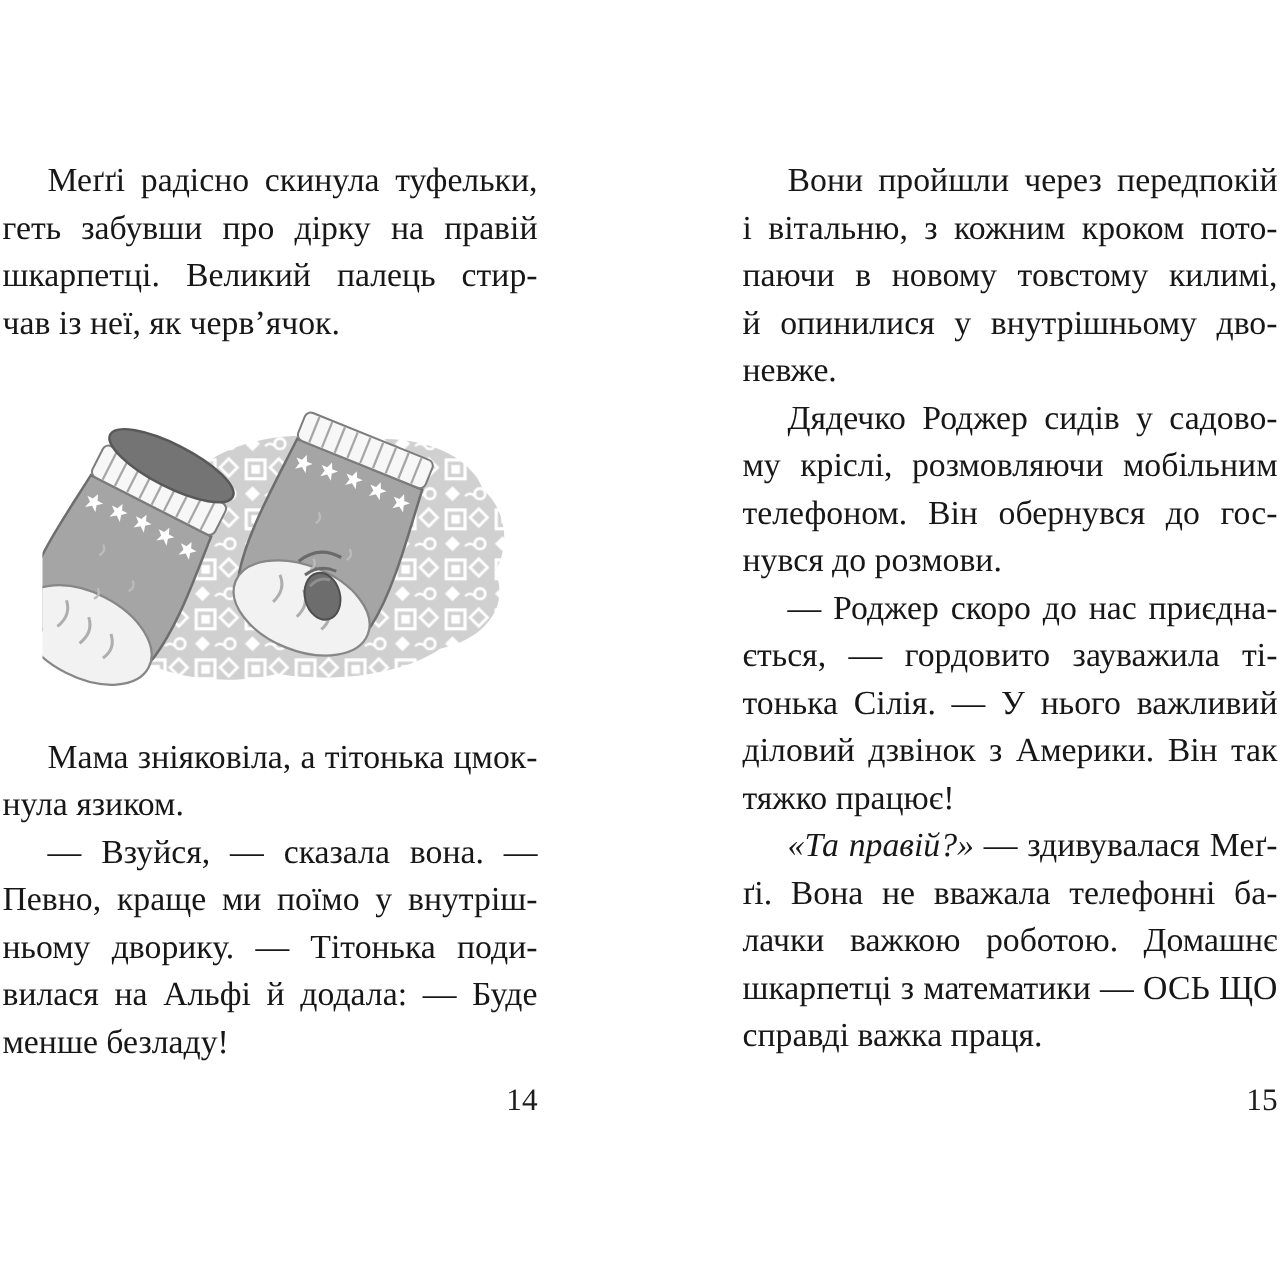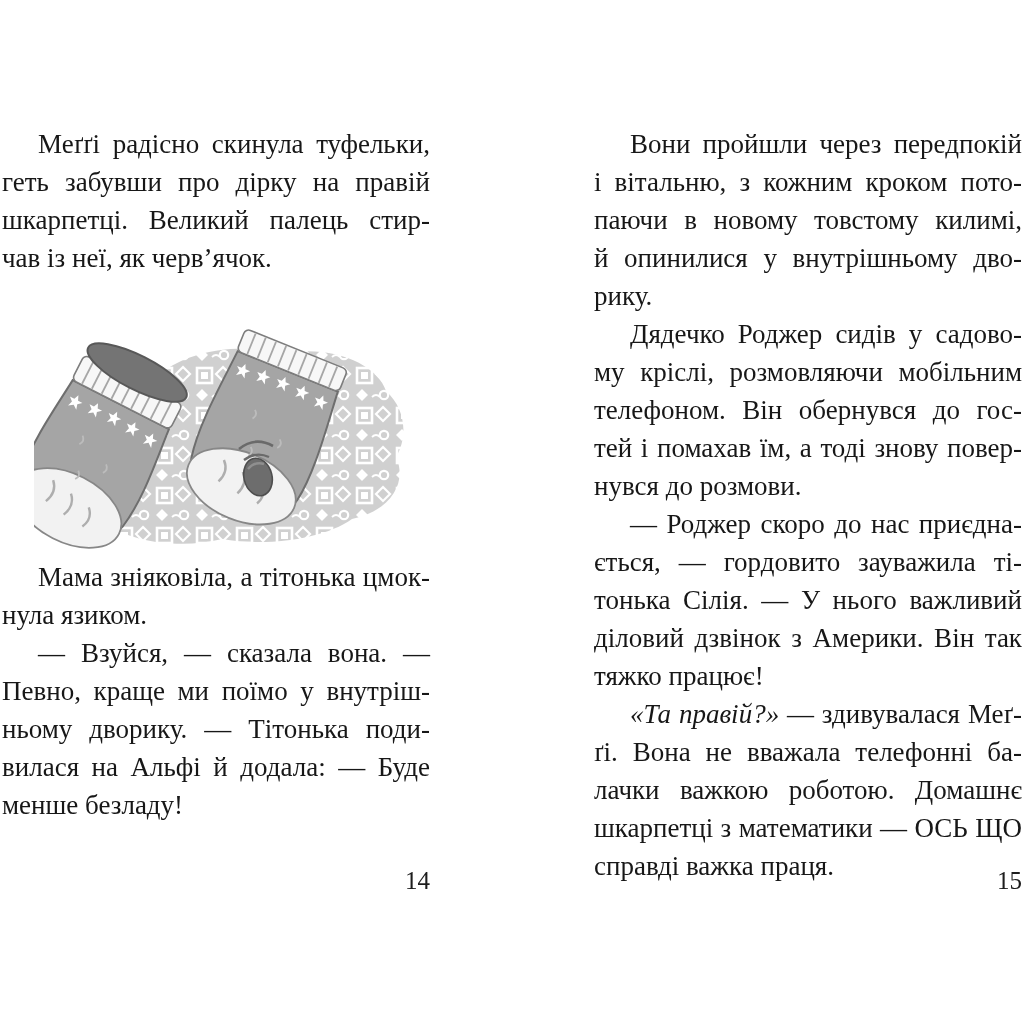--- a/index.html
+++ b/index.html
@@ -3,21 +3,21 @@
 <meta charset="utf-8">
 <style>
   html,body{margin:0;padding:0;background:#ffffff;}
   body{
     width:1024px;height:1024px;position:relative;overflow:hidden;
     font-family:"Liberation Serif","DejaVu Serif",serif;
     color:#171717;
   }
   .text-col{position:absolute;width:428px;}
   .col-left-top{left:2px;top:125px;}
-  .col-left-bottom{left:2px;top:558px;font-family:Liberation Serif, serif;}
+  .col-left-bottom{left:2px;top:586px;font-family:Liberation Serif, serif;}
   .col-right{left:594px;top:125px;}
   .para{margin:0;}
   .line{
     font-size:27px;line-height:38px;
     text-align:justify;text-align-last:justify;
     white-space:nowrap;
   }
   .line.indent{padding-left:36px;}
   .line.last{text-align:left;text-align-last:left;}
   .line em{font-style:italic;}
@@ -139,27 +139,26 @@
   <div class="pagenum pagenum-left">14</div>
 </div>
 
 <div>
   <div class="text-col col-right">
       <div class="para">
         <div class="line indent"><span>Вони пройшли через передпокій</span></div>
         <div class="line"><span>і вітальню, з кожним кроком пото-</span></div>
         <div class="line"><span>паючи в новому товстому килимі,</span></div>
         <div class="line"><span>й опинилися у внутрішньому дво-</span></div>
-        <div class="line last"><span>рику.</span></div>
+        <div class="line last"><span>невже.</span></div>
       </div>
       <div class="para">
         <div class="line indent"><span>Дядечко Роджер сидів у садово-</span></div>
         <div class="line"><span>му кріслі, розмовляючи мобільним</span></div>
         <div class="line"><span>телефоном. Він обернувся до гос-</span></div>
-        <div class="line"><span>тей і помахав їм, а тоді знову повер-</span></div>
         <div class="line last"><span>нувся до розмови.</span></div>
       </div>
       <div class="para">
         <div class="line indent"><span>— Роджер скоро до нас приєдна-</span></div>
         <div class="line"><span>ється, — гордовито зауважила ті-</span></div>
         <div class="line"><span>тонька Сілія. — У нього важливий</span></div>
         <div class="line"><span>діловий дзвінок з Америки. Він так</span></div>
         <div class="line last"><span>тяжко працює!</span></div>
       </div>
       <div class="para">

